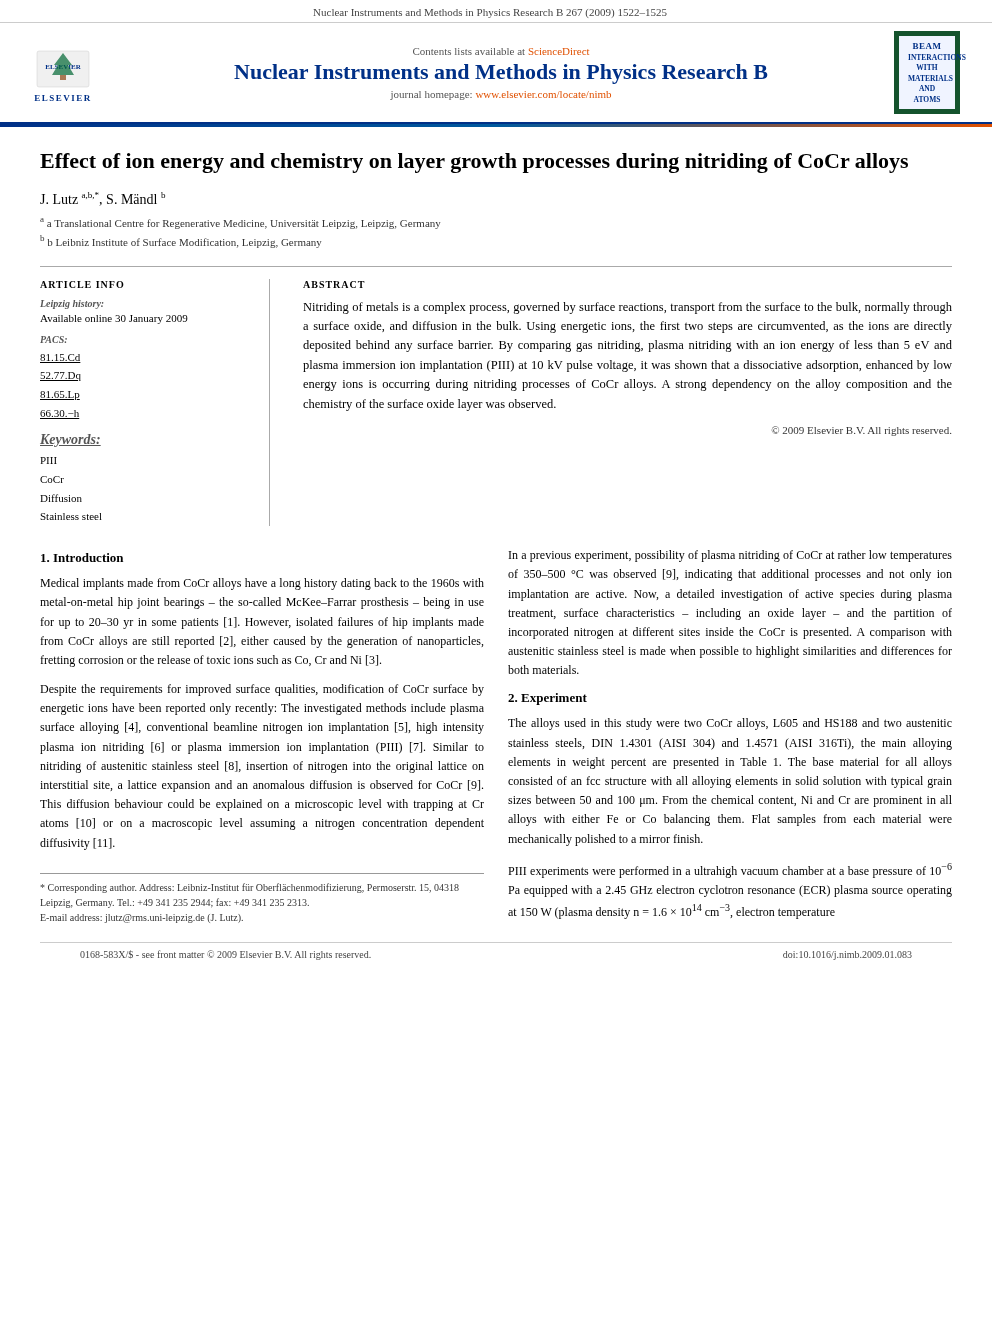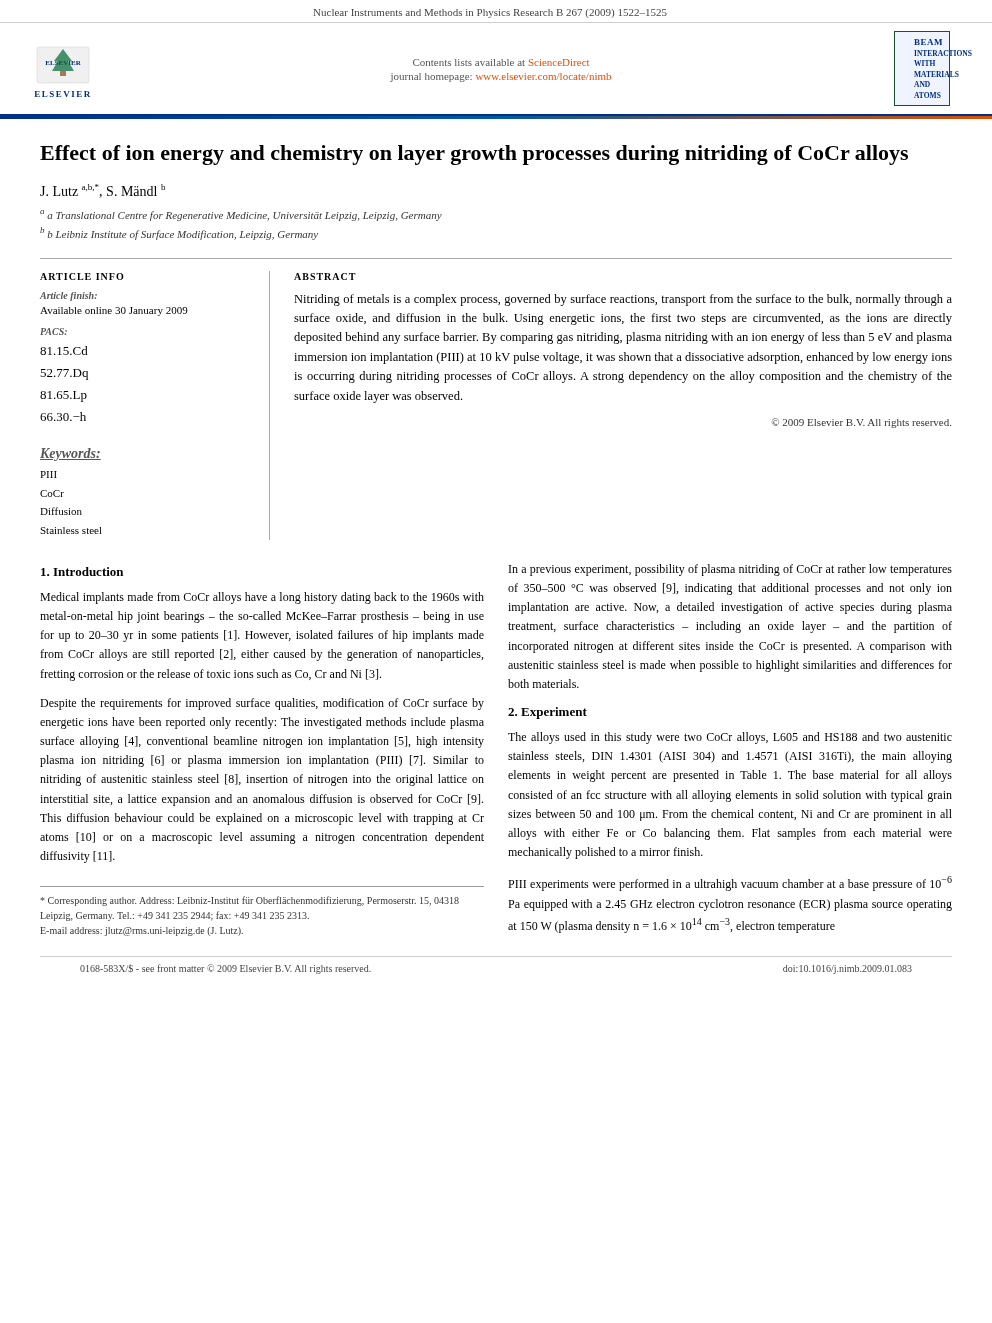--- a/index.html
+++ b/index.html
@@ -70,23 +70,23 @@
     .journal-homepage {
       font-size: 11px;
       color: #555;
     }
     .journal-homepage span.link { color: #e05000; }
     .header-badge {
       min-width: 80px;
       text-align: center;
     }
     .badge-box {
-      border: 1px solid #14532d;
-      width: 56px;
-      padding: 4px 19px;
+      border: 5px solid #14532d;
+      width: 66px;
+      padding: 4px 9px;
       font-size: 7.5px;
       font-weight: bold;
       color: #003087;
       text-transform: uppercase;
       line-height: 1.4;
       background: #f0f4ff;
     }
     .badge-box .badge-title {
       font-size: 9px;
       font-weight: 900;
@@ -112,31 +112,30 @@
     
     .authors {
       font-size: 14px;
       margin-bottom: 6px;
     }
     .authors sup { font-size: 9px; }
 
     
     .affiliations {
       font-size: 11px;
-      font-style: italic;
       color: #333;
       margin-bottom: 16px;
       line-height: 1.5;
     }
     .affiliations sup { font-size: 9px; }
 
     
     .two-col {
       display: flex;
-      gap: 4px;
+      gap: 13px;
       border-top: 1px solid #aaa;
       padding-top: 12px;
       margin-bottom: 20px;
     }
     .col-left {
       width: 230px;
       min-width: 230px;
       padding-right: 18px;
       border-right: 1px solid #aaa;
     }
@@ -161,23 +160,24 @@
       color: #555;
       margin-bottom: 3px;
     }
     .article-info-value {
       font-size: 11px;
       color: #000;
       margin-bottom: 10px;
     }
 
     .pacs-list {
-      font-size: 13px;
+      font-size: 11px;
       line-height: 1.7;
-      margin-bottom: 18px;
+      margin-bottom: 10px;
+      text-decoration: underline;
     }
 
     .keywords-label {
       font-size: 14px;
       font-style: italic;
       font-weight: bold;
       color: #555;
       margin-bottom: 3px;
       text-decoration: underline;
     }
@@ -274,20 +274,21 @@
       <rect x="28" y="32" width="6" height="5" fill="#8B4513" opacity="0.7"></rect>
     </svg>
     <div class="elsevier-wordmark">ELSEVIER</div>
   </div>
 
   <div class="header-center">
     <div class="sciencedirect-link">
       <span>Contents lists available at</span>
       <span class="link" style="cursor:pointer;">ScienceDirect</span>
     </div>
+    <div class="journal-title-header">Nuclear Instruments and Methods in Physics Research B</div>
     <div class="journal-homepage">
       <span>journal homepage:</span>
       <span class="link" style="cursor:pointer;">www.elsevier.com/locate/nimb</span>
     </div>
   </div>
 
   <div class="header-badge">
     <div class="badge-box">
       <div class="badge-title">BEAM</div>
       <div>INTERACTIONS</div>
@@ -311,21 +312,21 @@
   <div class="affiliations">
     <sup>a</sup> <span>a Translational Centre for Regenerative Medicine, Universität Leipzig, Leipzig, Germany</span><br>
     <sup>b</sup> <span>b Leibniz Institute of Surface Modification, Leipzig, Germany</span>
   </div>
 
   <div class="two-col">
 
     <div class="col-left">
       <div class="section-label">ARTICLE INFO</div>
 
-      <div class="article-info-label">Article finish:</div>
+      <div class="article-info-label">Leipzig history:</div>
       <div class="article-info-value">Available online 30 January 2009</div>
 
       <div class="article-info-label">PACS:</div>
       <div class="pacs-list">
         81.15.Cd<br>
         52.77.Dq<br>
         81.65.Lp<br>
         66.30.−h
       </div>
 

